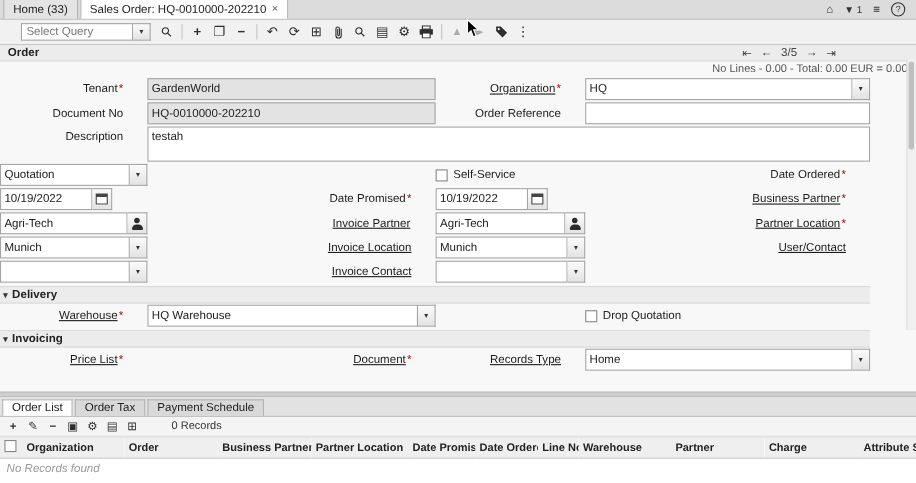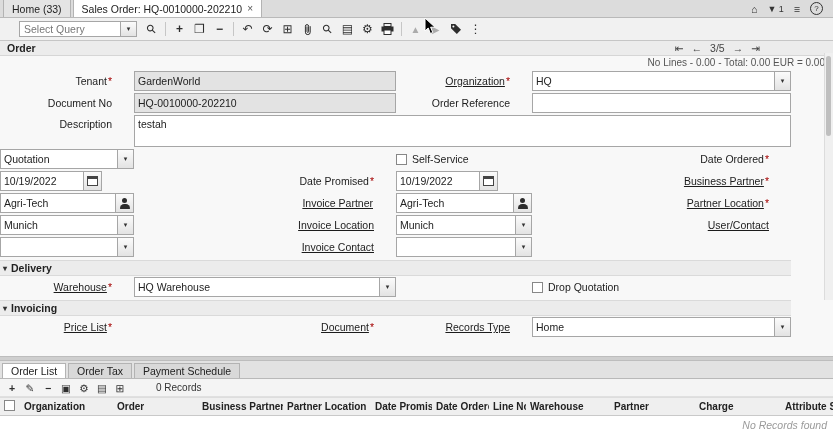--- a/index.html
+++ b/index.html
@@ -89,21 +89,21 @@
           border-bottom:none; margin-right:2px; height:12px; }
   .dtab.active { background:#fff; }
   .dtoolbar { display:flex; align-items:center; gap:2px; background:#f4f4f4;
               border-bottom:1px solid #e0e0e0; padding:1px 4px; height:15px; }
   .dtoolbar .tbtn { width:16px; height:14px; font-size:10.5px; }
   .reccount { font-size:10px; color:#333; margin-left:4px;padding-left:22px; }
   table.grid { width:833px; border-collapse:collapse; table-layout:fixed; font-size:10px; }
   table.grid th { background:#efefef; border-top:1px solid #ddd; border-bottom:1px solid #c9c9c9;
                   text-align:left; font-weight:bold; padding:2px 4px; white-space:nowrap;
                   overflow:hidden; height:11px; }
-  .norec { font-style:italic; color:#9a9a9a; font-size:10.5px; padding:3px 6px;text-align:right; }
+  .norec { font-style:italic; color:#9a9a9a; font-size:10.5px; padding:3px 6px; }
   .bottomfill { height:34px; background:#e9e9e9; border-top:1px solid #d5d5d5; margin-top:36px; }
 
   
   .vscroll { position:absolute; right:0; top:53px; width:8px; height:247px; background:#f0f0f0;
              border-left:1px solid #dcdcdc; }
   .vthumb { position:absolute; top:3px; left:1px; width:5px; height:80px; background:#bfbfbf;
             border-radius:3px; }
   .cursor { position:absolute; left:424px; top:17px; z-index:50; }
 </style>
 </head>

